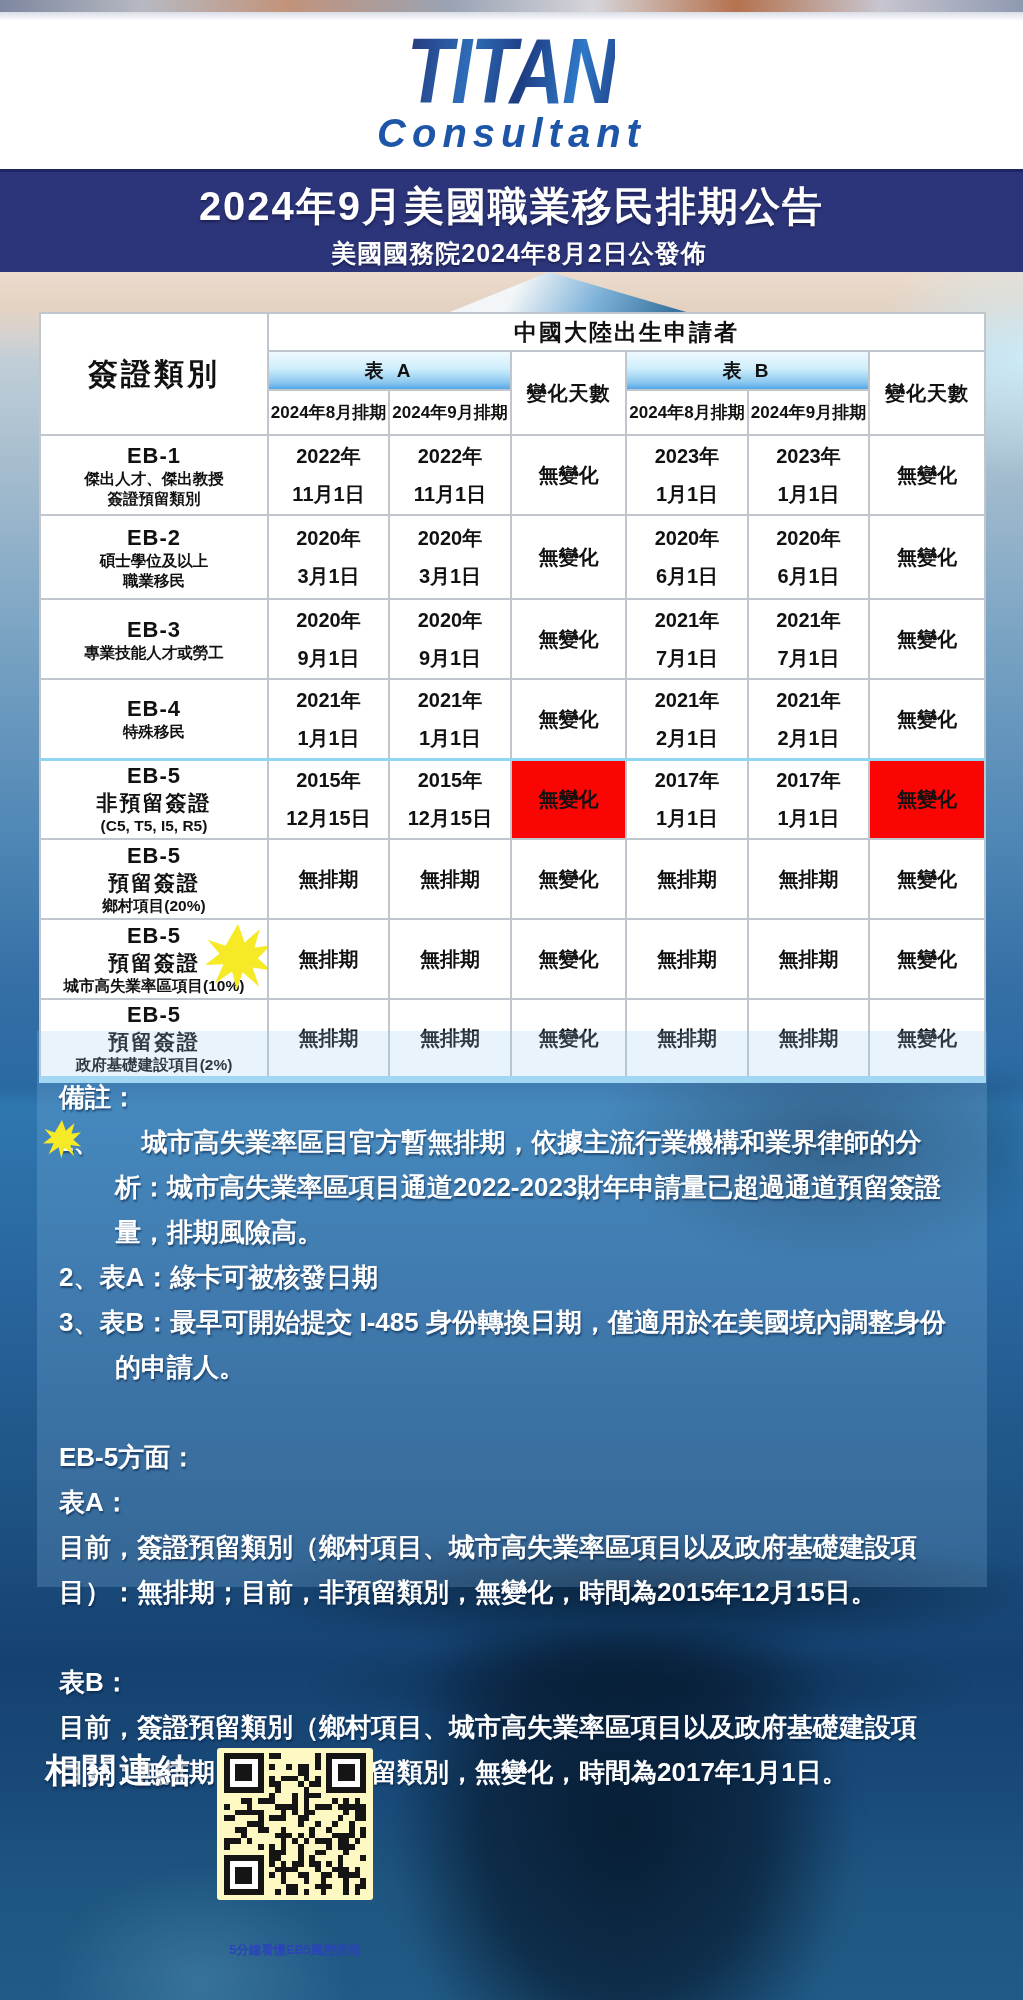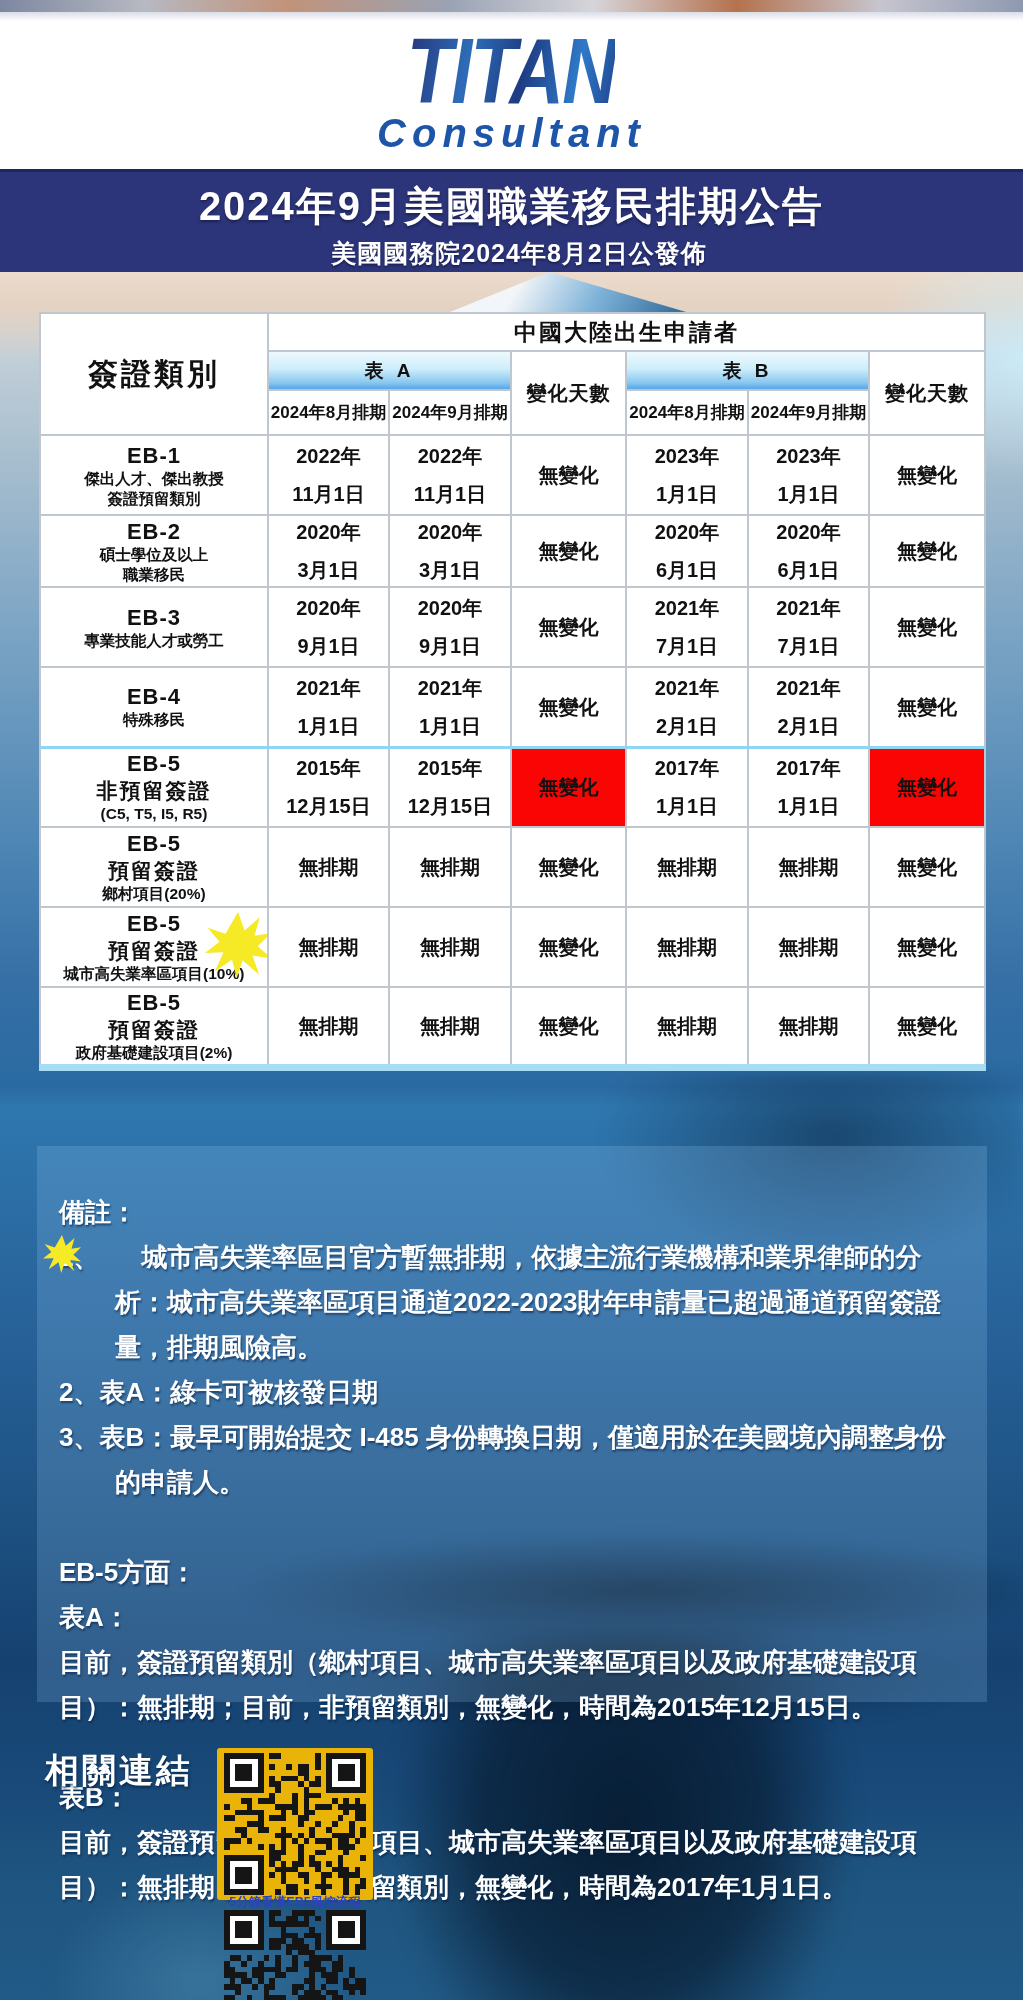--- a/index.html
+++ b/index.html
@@ -73,33 +73,33 @@
   .cat-mid{font-size:21px;font-weight:bold;letter-spacing:2px;line-height:27px;}
   .cat-sm{font-size:15.5px;font-weight:bold;line-height:20px;}
   .val-line{font-size:20px;font-weight:bold;line-height:24px;}
   .val-line + .val-line{margin-top:14px;}
   td.red{background:#fb0404;}
   tr.accent td{border-top:3px solid #8fd6f2;}
   td.cat-cell{position:relative;}
   .star-table{position:absolute;right:-4px;top:4px;width:66px;height:62px;}
 
   
-  .notes{position:absolute;left:37px;top:1146px;width:950px;height:556px;
+  .notes{position:absolute;left:37px;top:1031px;width:950px;height:556px;
     background:rgba(150,200,240,.22);box-sizing:border-box;padding:44px 22px 0 22px;
     color:#fff;font-weight:bold;font-size:26px;line-height:45px;
     text-shadow:1px 2px 2px rgba(0,25,60,.55);}
   .note-item{padding-left:56px;text-indent:-56px;}
   .star-note{display:inline-block;width:38px;height:36px;vertical-align:-7px;margin-right:4px;}
   .spacer-line{height:45px;}
 
   
   .links-heading{position:absolute;left:45px;top:1748px;font-size:34px;font-weight:bold;
     color:#fff;letter-spacing:3px;text-shadow:1px 2px 3px rgba(0,20,50,.6);}
-  .qr-box{position:absolute;left:217px;top:1748px;width:156px;height:152px;background:#eab308;
-    border-radius:3px;box-sizing:border-box;padding:5px 7px;display:flex;flex-direction:column;}
+  .qr-box{position:absolute;left:217px;top:1748px;width:156px;height:152px;background:#fef9c3;
+    border-radius:3px;box-sizing:border-box;padding:5px 7px;display:flex;flex-direction:column;gap:48px;}
   .qr-half{flex:1;}
   .qr-half svg{width:100%;height:100%;display:block;}
   .qr-label{height:15px;text-align:center;font-size:12.5px;line-height:15px;font-weight:bold;
     color:#2b43bb;white-space:nowrap;letter-spacing:0;}
   .qr-caption{position:absolute;left:216px;top:1908px;width:420px;font-size:22px;
     font-weight:bold;color:#fff;text-shadow:1px 2px 2px rgba(0,20,50,.6);}
 </style>
 </head>
 <body>
 
@@ -179,21 +179,21 @@
               <div class="val-line">1月1日</div>
             </td>
             <td>
               <div class="val-line">2023年</div>
               <div class="val-line">1月1日</div>
             </td>
             <td>
               <div class="val-line">無變化</div>
             </td>
           </tr>
-          <tr style="height: 72px; padding-left: 24px;">
+          <tr style="height: 84px; padding-left: 24px;">
             <td class="cat-cell">
               <div class="cat-name">EB-2</div>
               <div class="cat-sm">碩士學位及以上</div>
               <div class="cat-sm">職業移民</div>
             </td>
             <td>
               <div class="val-line">2020年</div>
               <div class="val-line">3月1日</div>
             </td>
             <td>

